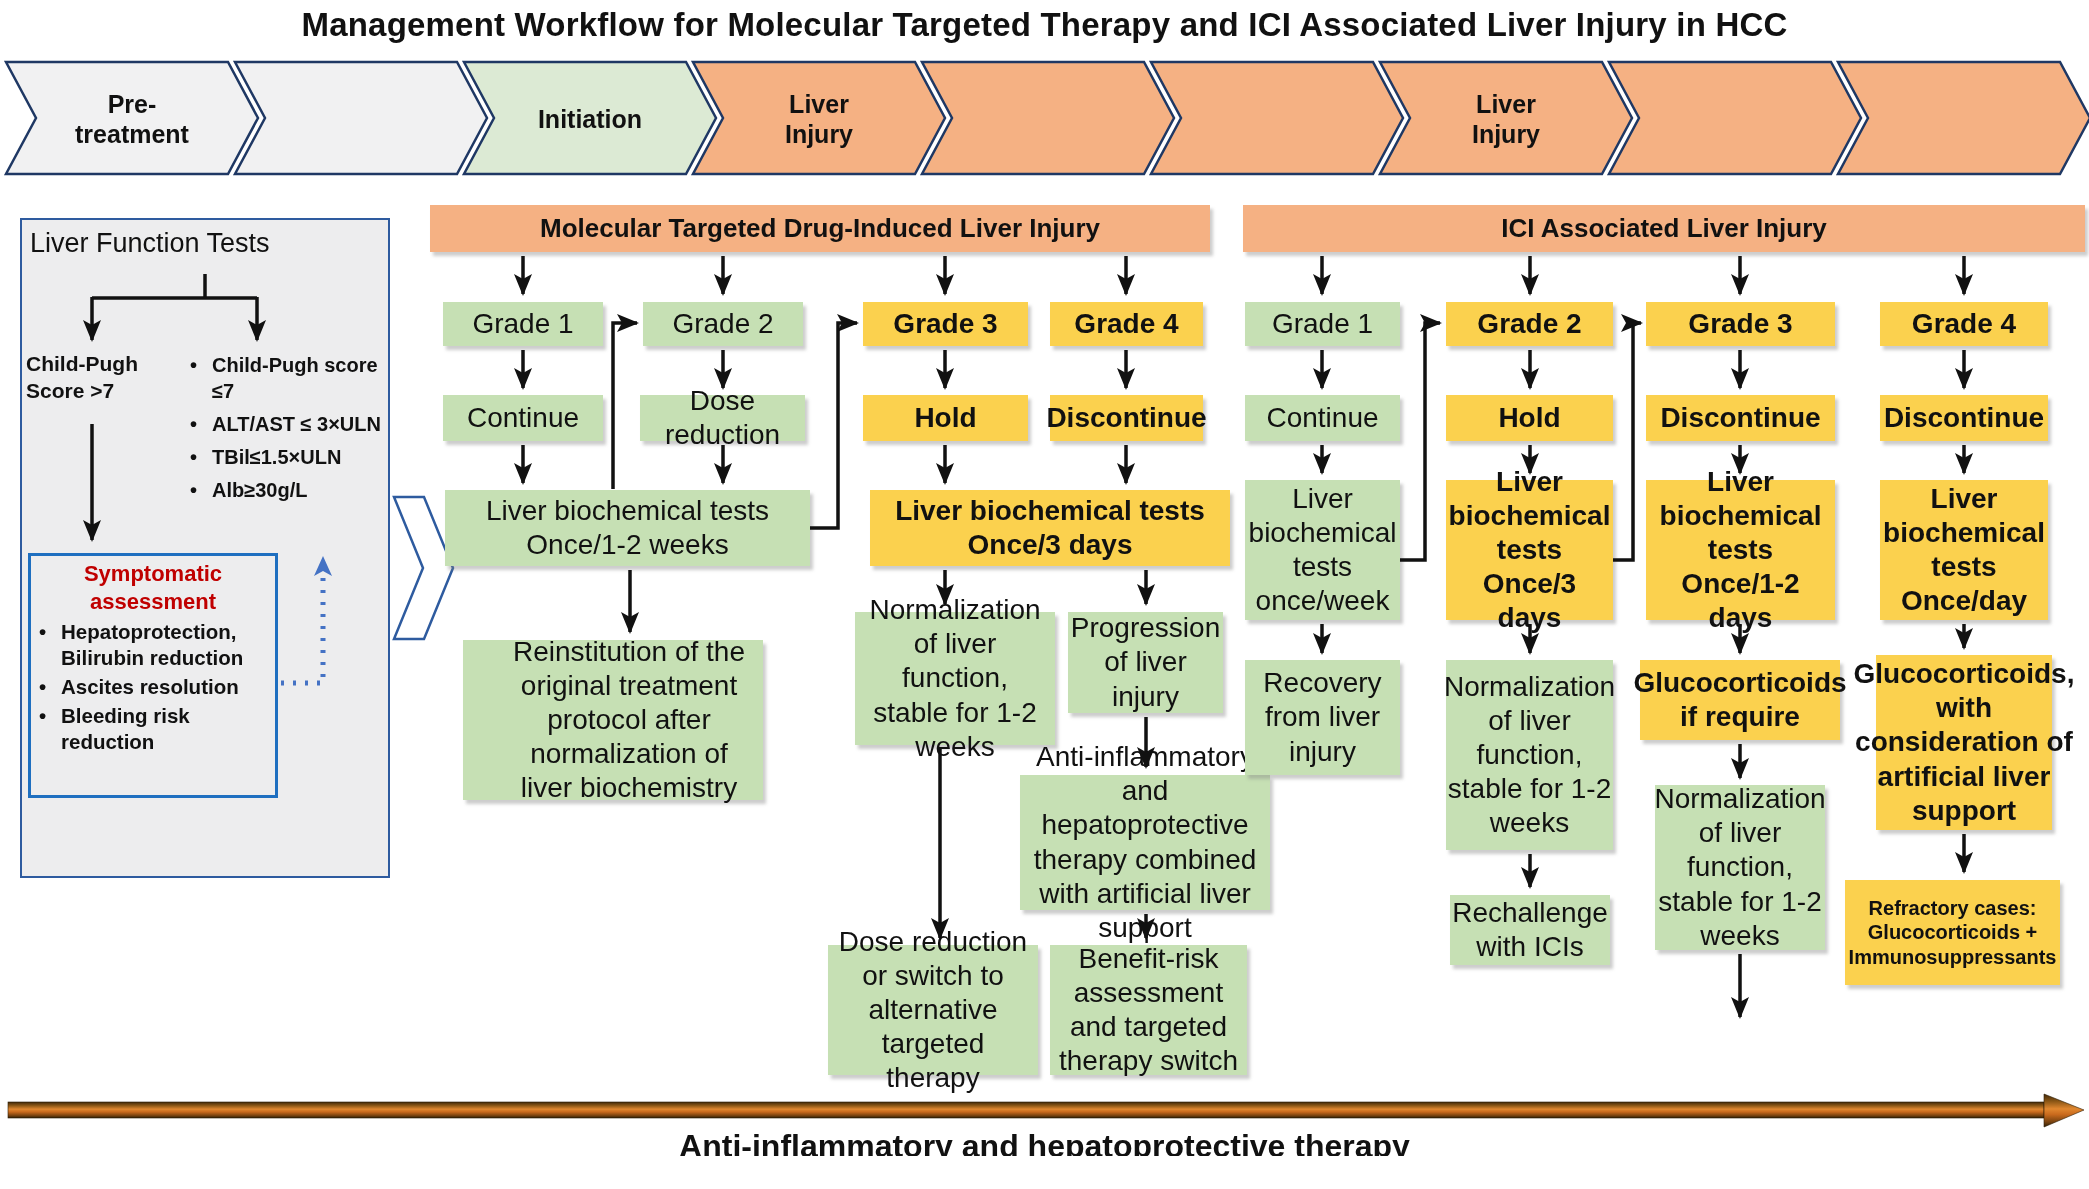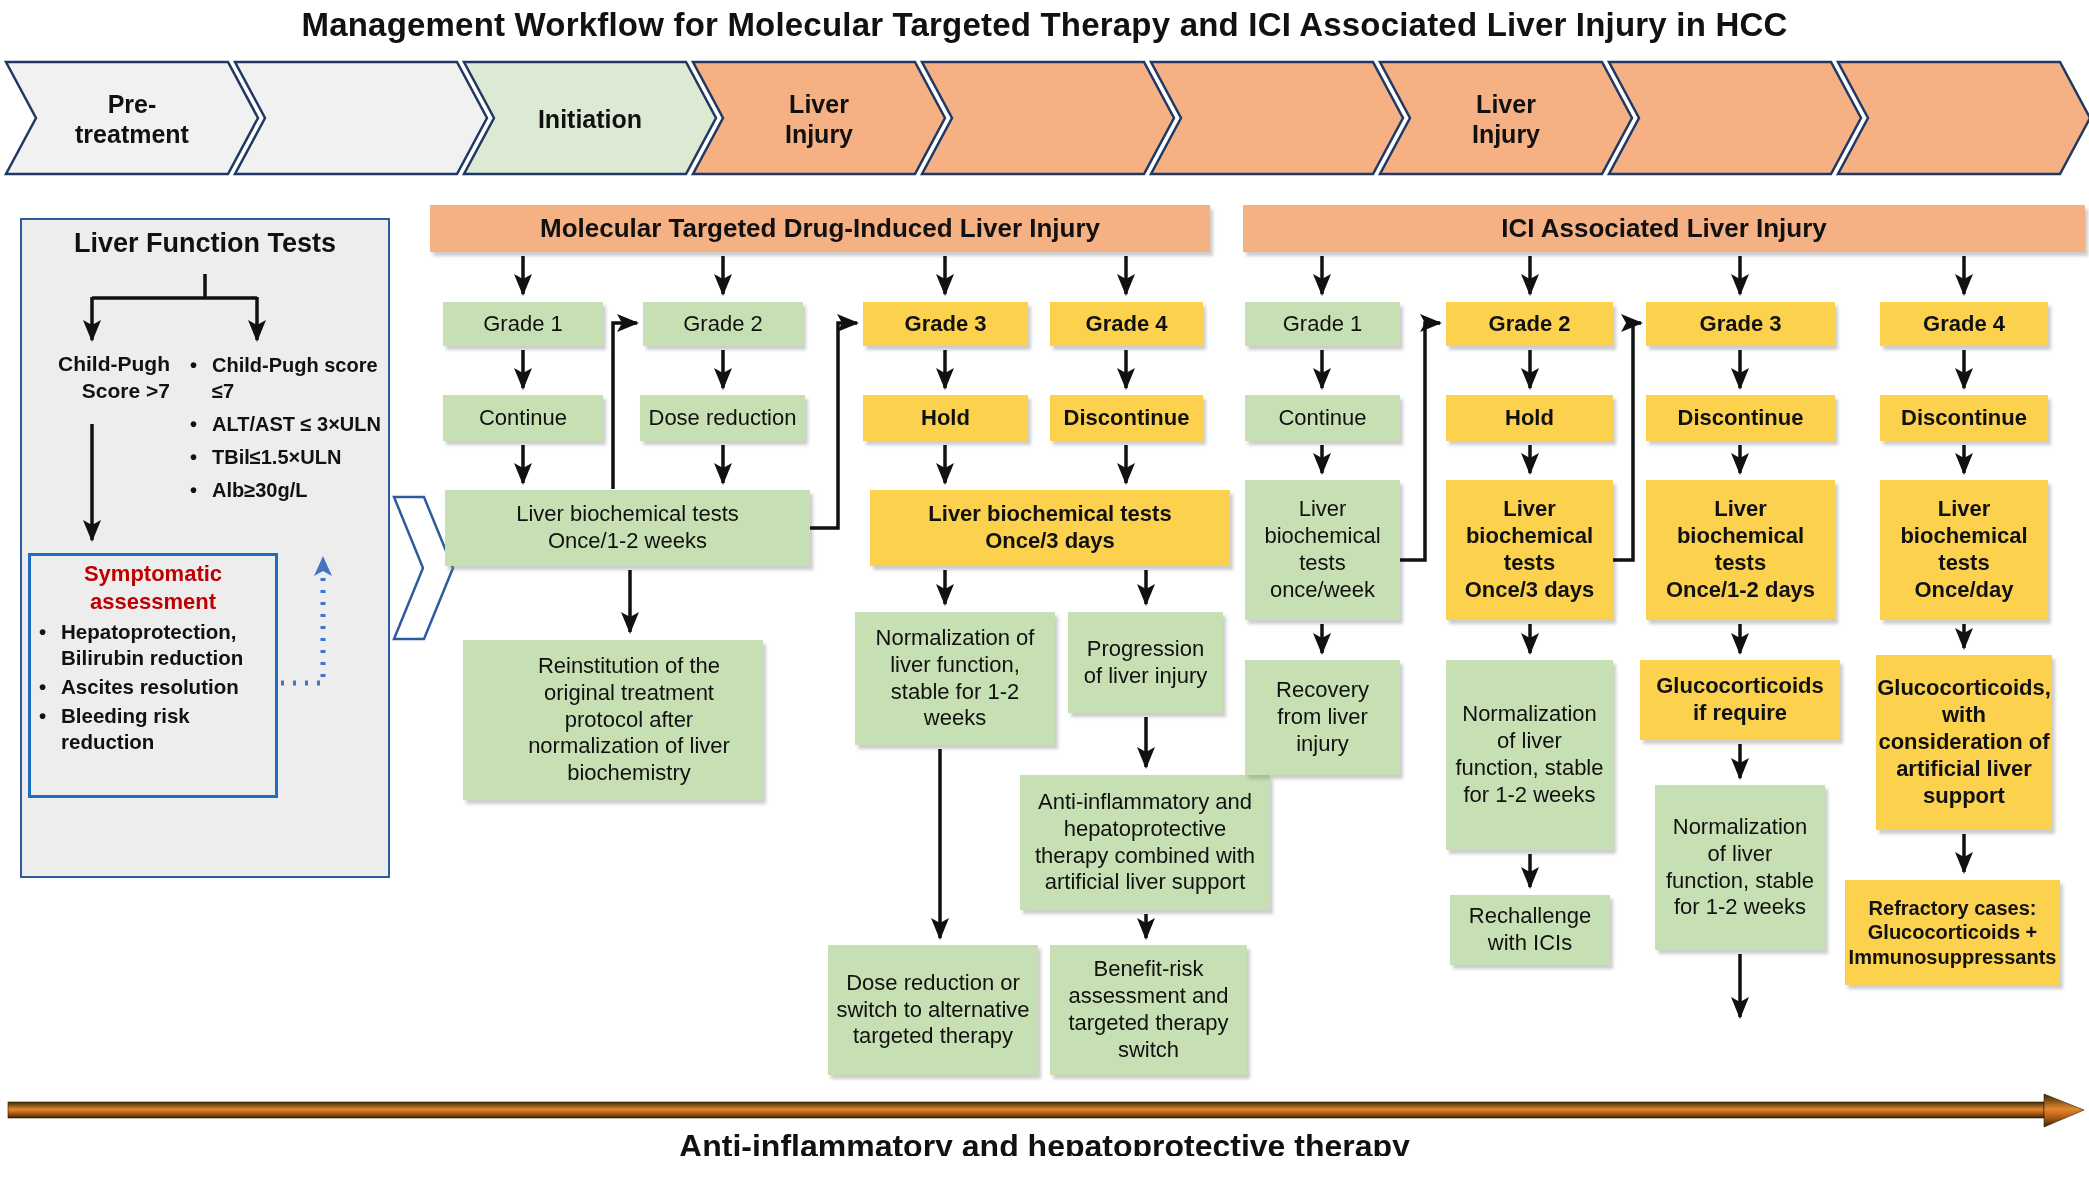--- a/index.html
+++ b/index.html
@@ -17,35 +17,35 @@
   .chevlab{
     position:absolute;top:66px;height:106px;width:222px;
     display:flex;align-items:center;justify-content:center;text-align:center;
     font-size:25px;font-weight:bold;line-height:1.22;white-space:pre-line;
   }
   
   #lfpanel{
     left:20px;top:218px;width:370px;height:660px;
     background:#ededee;border:2px solid #2e5b9f;box-sizing:border-box;
   }
-  #lfp-title{left:30px;top:228px;width:350px;text-align:center;font-size:27px;font-weight:bold;}
-  #cp-high{left:26px;top:350px;width:144px;text-align:right;font-size:21px;font-weight:bold;line-height:1.3;}
+  #lfp-title{left:30px;top:228px;width:350px;font-size:27px;font-weight:normal;}
+  #cp-high{left:26px;top:350px;width:144px;text-align:left;font-size:21px;font-weight:bold;line-height:1.3;}
   #criteria{left:190px;top:352px;width:200px;font-size:20px;font-weight:bold;}
   .bullet-item{display:flex;line-height:1.3;margin-bottom:7px;}
   .bullet-dot{width:22px;flex:0 0 22px;}
   #sym-box{
     left:28px;top:553px;width:250px;height:245px;background:#ededee;
     border:3px solid #1e6fc0;box-sizing:border-box;padding:4px 8px 0 8px;
   }
   #sym-title{text-align:center;font-size:22px;font-weight:bold;color:#c00000;line-height:1.25;margin-bottom:4px;}
   #sym-box .bullet-item{font-size:20.5px;font-weight:bold;margin-bottom:3px;line-height:1.27;}
   
   .box{
     position:absolute;display:flex;align-items:center;justify-content:center;
-    text-align:center;font-size:22px;line-height:1.22;box-sizing:border-box;
+    text-align:center;font-size:28px;line-height:1.22;box-sizing:border-box;
     padding:4px 8px;box-shadow:3px 4px 3px rgba(130,130,130,.40);
   }
   .g{background:#c6e0b4;}
   .y{background:#fbd14e;font-weight:bold;}
   .hdr{
     position:absolute;height:47px;background:#f5b183;display:flex;align-items:center;
     justify-content:center;font-size:26px;font-weight:bold;
     box-shadow:3px 4px 3px rgba(130,130,130,.40);
   }
   .pre{white-space:pre-line;}

